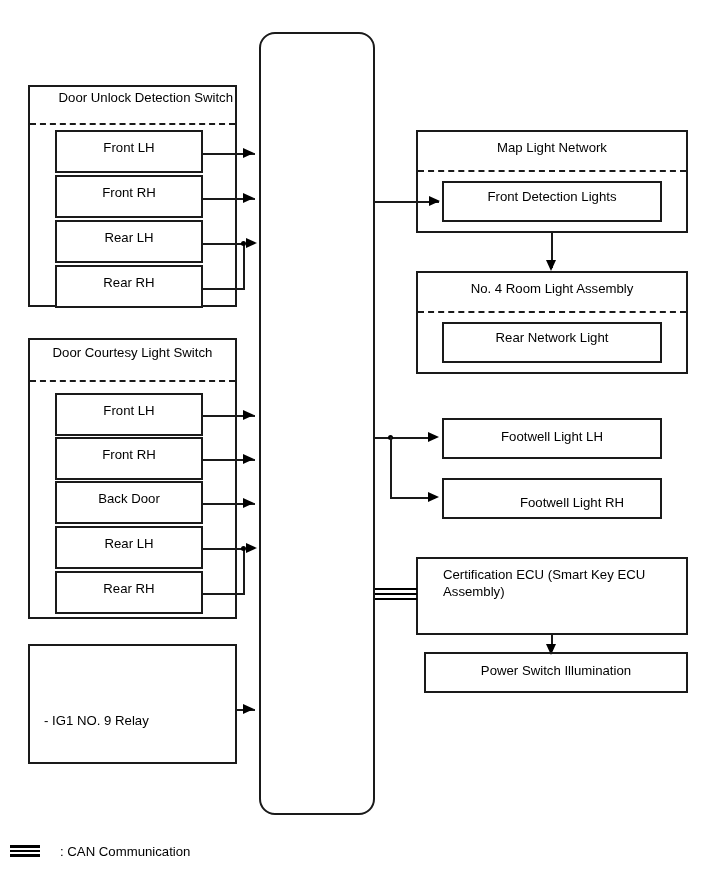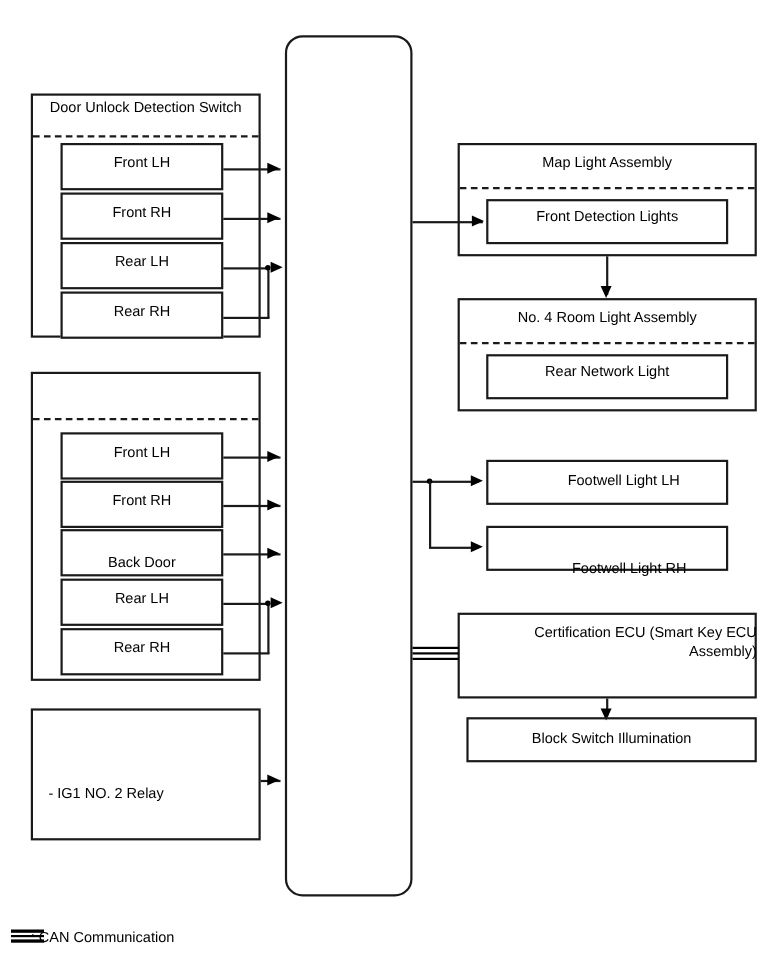--- a/index.html
+++ b/index.html
@@ -114,21 +114,21 @@
   }
 </style>
 </head>
 <body>
 
 <div id="canvas">
 
   <div class="ecu-box" style="left:259px; top:32px; width:116px; height:783px;"></div>
 
   <div class="box" style="left:28px; top:85px; width:209px; height:222px;"></div>
-  <div class="lbl lbl-c" style="left:32px; top:89px; width:201px;">Door Unlock Detection Switch</div>
+  <div class="lbl lbl-c" style="left:32px; top:89px; width:201px;text-align:right;">Door Unlock Detection Switch</div>
   <div class="dashed" style="left:30px; top:123px; width:205px;"></div>
 
   <div class="box-inner" style="left:55px; top:130px; width:148px; height:43px;"></div>
   <div class="lbl lbl-c" style="left:57px; top:139px; width:144px;">Front LH</div>
 
   <div class="box-inner" style="left:55px; top:175px; width:148px; height:43px;"></div>
   <div class="lbl lbl-c" style="left:57px; top:184px; width:144px;">Front RH</div>
 
   <div class="box-inner" style="left:55px; top:220px; width:148px; height:43px;"></div>
   <div class="lbl lbl-c" style="left:57px; top:229px; width:144px;">Rear LH</div>
@@ -142,30 +142,31 @@
   <div class="hline" style="left:203px; top:198px; width:52px;"></div>
   <div class="arrow-r" style="left:243px; top:193px;"></div>
 
   <div class="hline" style="left:203px; top:243px; width:42px;"></div>
   <div class="hline" style="left:203px; top:288px; width:42px;"></div>
   <div class="vline" style="left:243px; top:243px; height:46px;"></div>
   <div class="dot" style="left:241px; top:241px;"></div>
   <div class="arrow-r" style="left:246px; top:238px;"></div>
 
   <div class="box" style="left:28px; top:338px; width:209px; height:281px;"></div>
+  <div class="lbl lbl-c" style="left:32px; top:344px; width:201px;">Door Courtesy Light Switch</div>
   <div class="dashed" style="left:30px; top:380px; width:205px;"></div>
 
   <div class="box-inner" style="left:55px; top:393px; width:148px; height:43px;"></div>
   <div class="lbl lbl-c" style="left:57px; top:402px; width:144px;">Front LH</div>
 
   <div class="box-inner" style="left:55px; top:437px; width:148px; height:43px;"></div>
   <div class="lbl lbl-c" style="left:57px; top:446px; width:144px;">Front RH</div>
 
   <div class="box-inner" style="left:55px; top:481px; width:148px; height:43px;"></div>
-  <div class="lbl lbl-c" style="left:57px; top:490px; width:144px;margin-top:12px;">Back Door</div>
+  <div class="lbl lbl-c" style="left:57px; top:490px; width:144px;">Back Door</div>
 
   <div class="box-inner" style="left:55px; top:526px; width:148px; height:43px;"></div>
   <div class="lbl lbl-c" style="left:57px; top:535px; width:144px;">Rear LH</div>
 
   <div class="box-inner" style="left:55px; top:571px; width:148px; height:43px;"></div>
   <div class="lbl lbl-c" style="left:57px; top:580px; width:144px;">Rear RH</div>
 
   <div class="hline" style="left:203px; top:415px; width:52px;"></div>
   <div class="arrow-r" style="left:243px; top:410px;"></div>
 
@@ -175,74 +176,74 @@
   <div class="hline" style="left:203px; top:503px; width:52px;"></div>
   <div class="arrow-r" style="left:243px; top:498px;"></div>
 
   <div class="hline" style="left:203px; top:548px; width:42px;"></div>
   <div class="hline" style="left:203px; top:593px; width:42px;"></div>
   <div class="vline" style="left:243px; top:548px; height:46px;"></div>
   <div class="dot" style="left:241px; top:546px;"></div>
   <div class="arrow-r" style="left:246px; top:543px;"></div>
 
   <div class="box" style="left:28px; top:644px; width:209px; height:120px;"></div>
-  <div class="lbl" style="left:44px; top:712px; width:190px;">- IG1 NO. 2 Relay</div>
+  <div class="lbl" style="left:44px; top:712px; width:190px;">- IG1 NO. 9 Relay</div>
 
   <div class="hline" style="left:237px; top:709px; width:18px;"></div>
   <div class="arrow-r" style="left:243px; top:704px;"></div>
 
   <div class="box" style="left:416px; top:130px; width:272px; height:103px;"></div>
-  <div class="lbl lbl-c" style="left:420px; top:139px; width:264px;">Map Light Assembly</div>
+  <div class="lbl lbl-c" style="left:420px; top:139px; width:264px;">Map Light Network</div>
   <div class="dashed" style="left:418px; top:170px; width:268px;"></div>
 
   <div class="box-inner" style="left:442px; top:181px; width:220px; height:41px;"></div>
   <div class="lbl lbl-c" style="left:444px; top:188px; width:216px;">Front Detection Lights</div>
 
   <div class="hline" style="left:375px; top:201px; width:64px;"></div>
   <div class="arrow-r" style="left:429px; top:196px;"></div>
 
   <div class="vline" style="left:551px; top:233px; height:35px;"></div>
   <div class="arrow-d" style="left:546px; top:260px;"></div>
 
   <div class="box" style="left:416px; top:271px; width:272px; height:103px;"></div>
   <div class="lbl lbl-c" style="left:420px; top:280px; width:264px;">No. 4 Room Light Assembly</div>
   <div class="dashed" style="left:418px; top:311px; width:268px;"></div>
 
   <div class="box-inner" style="left:442px; top:322px; width:220px; height:41px;"></div>
   <div class="lbl lbl-c" style="left:444px; top:329px; width:216px;">Rear Network Light</div>
 
   <div class="box" style="left:442px; top:418px; width:220px; height:41px;"></div>
-  <div class="lbl lbl-c" style="left:444px; top:428px; width:216px;margin-left:15px;">Footwell Light LH</div>
+  <div class="lbl lbl-c" style="left:444px; top:428px; width:216px;">Footwell Light LH</div>
 
   <div class="box" style="left:442px; top:478px; width:220px; height:41px;"></div>
-  <div class="lbl lbl-c" style="left:444px; top:508px; width:256px;">Footwell Light RH</div>
+  <div class="lbl lbl-c" style="left:444px; top:494px; width:256px;">Footwell Light RH</div>
 
   <div class="hline" style="left:375px; top:437px; width:60px;"></div>
   <div class="arrow-r" style="left:428px; top:432px;"></div>
   <div class="dot" style="left:388px; top:435px;"></div>
   <div class="vline" style="left:390px; top:437px; height:61px;"></div>
   <div class="hline" style="left:390px; top:497px; width:45px;"></div>
   <div class="arrow-r" style="left:428px; top:492px;"></div>
 
   <div class="box" style="left:416px; top:557px; width:272px; height:78px;"></div>
-  <div class="lbl" style="left:443px; top:566px; width:245px;text-align:right;">Certification ECU (Smart Key ECU
+  <div class="lbl" style="left:443px; top:566px; width:245px;">Certification ECU (Smart Key ECU
 Assembly)</div>
 
   <div class="can-bus" style="left:375px; top:588px; width:42px; height:14px;">
     <i style="top:0;"></i>
     <i style="top:5px;"></i>
     <i style="top:10px;"></i>
   </div>
 
   <div class="vline" style="left:551px; top:635px; height:16px;"></div>
   <div class="arrow-d" style="left:546px; top:644px;"></div>
 
   <div class="box" style="left:424px; top:652px; width:264px; height:41px;"></div>
-  <div class="lbl lbl-c" style="left:426px; top:662px; width:260px;">Block Switch Illumination</div>
+  <div class="lbl lbl-c" style="left:426px; top:662px; width:260px;">Power Switch Illumination</div>
 
   <div class="legend-sym" style="left:10px; top:845px;">
     <i style="top:0;"></i>
     <i style="top:4.6px;"></i>
     <i style="top:9.2px;"></i>
   </div>
-  <div class="legend-txt" style="left:28px; top:843px;">: CAN Communication</div>
+  <div class="legend-txt" style="left:60px; top:843px;">: CAN Communication</div>
 
 </div>
 
 </body></html>

